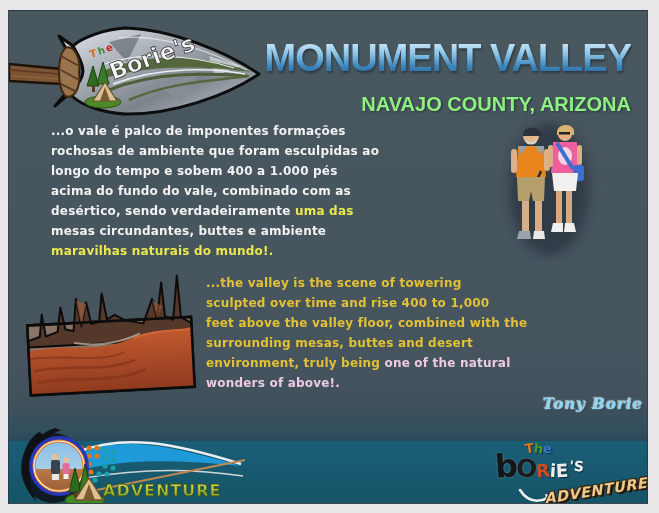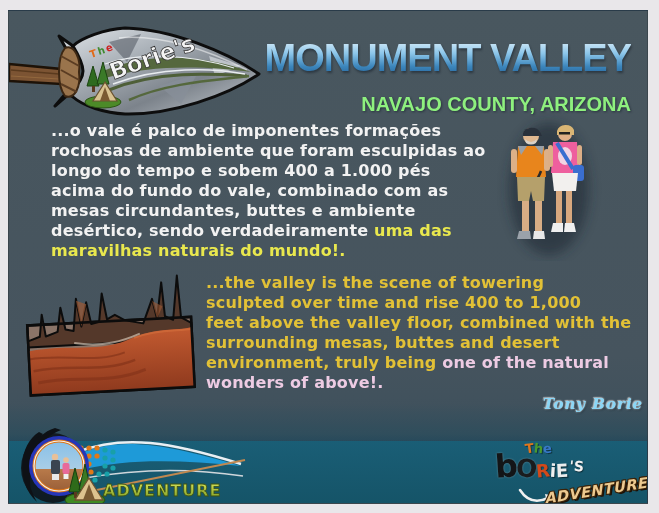--- a/index.html
+++ b/index.html
@@ -33,21 +33,21 @@
     filter:drop-shadow(1px 2px 1px rgba(10,20,30,0.45));
     font-family:"Liberation Sans","DejaVu Sans",sans-serif;
   }
   .subtitle{
     margin-top:16px;
     font-size:20px;font-weight:bold;letter-spacing:0px;color:#8ef07e;
     filter:drop-shadow(1px 1px 1px rgba(10,20,30,0.5));
     font-family:"Liberation Sans","DejaVu Sans",sans-serif;
   }
   
-  .para{position:absolute;font-weight:bold;font-size:16px;line-height:20px;letter-spacing:0.2px;}
+  .para{position:absolute;font-weight:bold;font-size:12px;line-height:20px;letter-spacing:0.2px;}
   .para .line{white-space:pre;}
   .para-pt{left:42px;top:110px;color:#f2f2f2;}
   .para-pt .hl{color:#e9e84e;}
   .para-en{left:197px;top:262px;color:#e2c136;}
   .para-en .hl{color:#edcbe3;}
   
   .signature{
     position:absolute;left:534px;top:384px;
     font-family:"DejaVu Serif",serif;font-style:italic;font-weight:bold;
     font-size:15px;color:#8ad6f6;letter-spacing:1px;
@@ -148,22 +148,22 @@
       <text x="98" y="38" font-size="10" font-weight="bold" fill="#cc2222" transform="rotate(-18 98 38)">e</text>
       <text x="104" y="66" font-size="23" font-weight="bold" fill="#f4f4f4" stroke="#2a2a2a" stroke-width="0.7" transform="rotate(-20 104 66)">Borie's</text>
     </g>
   </svg>
 
   <div class="para para-pt">
     <div class="line"><span>...o vale é palco de imponentes formações</span><span class="hl"></span></div>
     <div class="line"><span>rochosas de ambiente que foram esculpidas ao</span><span class="hl"></span></div>
     <div class="line"><span>longo do tempo e sobem 400 a 1.000 pés</span><span class="hl"></span></div>
     <div class="line"><span>acima do fundo do vale, combinado com as</span><span class="hl"></span></div>
+    <div class="line"><span>desértico, sendo verdadeiramente </span><span class="hl">uma das</span></div>
     <div class="line"><span>mesas circundantes, buttes e ambiente</span><span class="hl"></span></div>
-    <div class="line"><span>desértico, sendo verdadeiramente </span><span class="hl">uma das</span></div>
     <div class="line"><span></span><span class="hl">maravilhas naturais do mundo!.</span></div>
   </div>
 
   <svg class="couple" width="108" height="150" viewBox="0 0 108 150">
     <defs>
         <filter id="cshadow" x="-50%" y="-50%" width="200%" height="200%">
           <feGaussianBlur stdDeviation="6"></feGaussianBlur>
         </filter>
       </defs>
     <ellipse cx="52" cy="78" rx="40" ry="66" fill="#1b2730" opacity="0.55" filter="url(#cshadow)"></ellipse>

